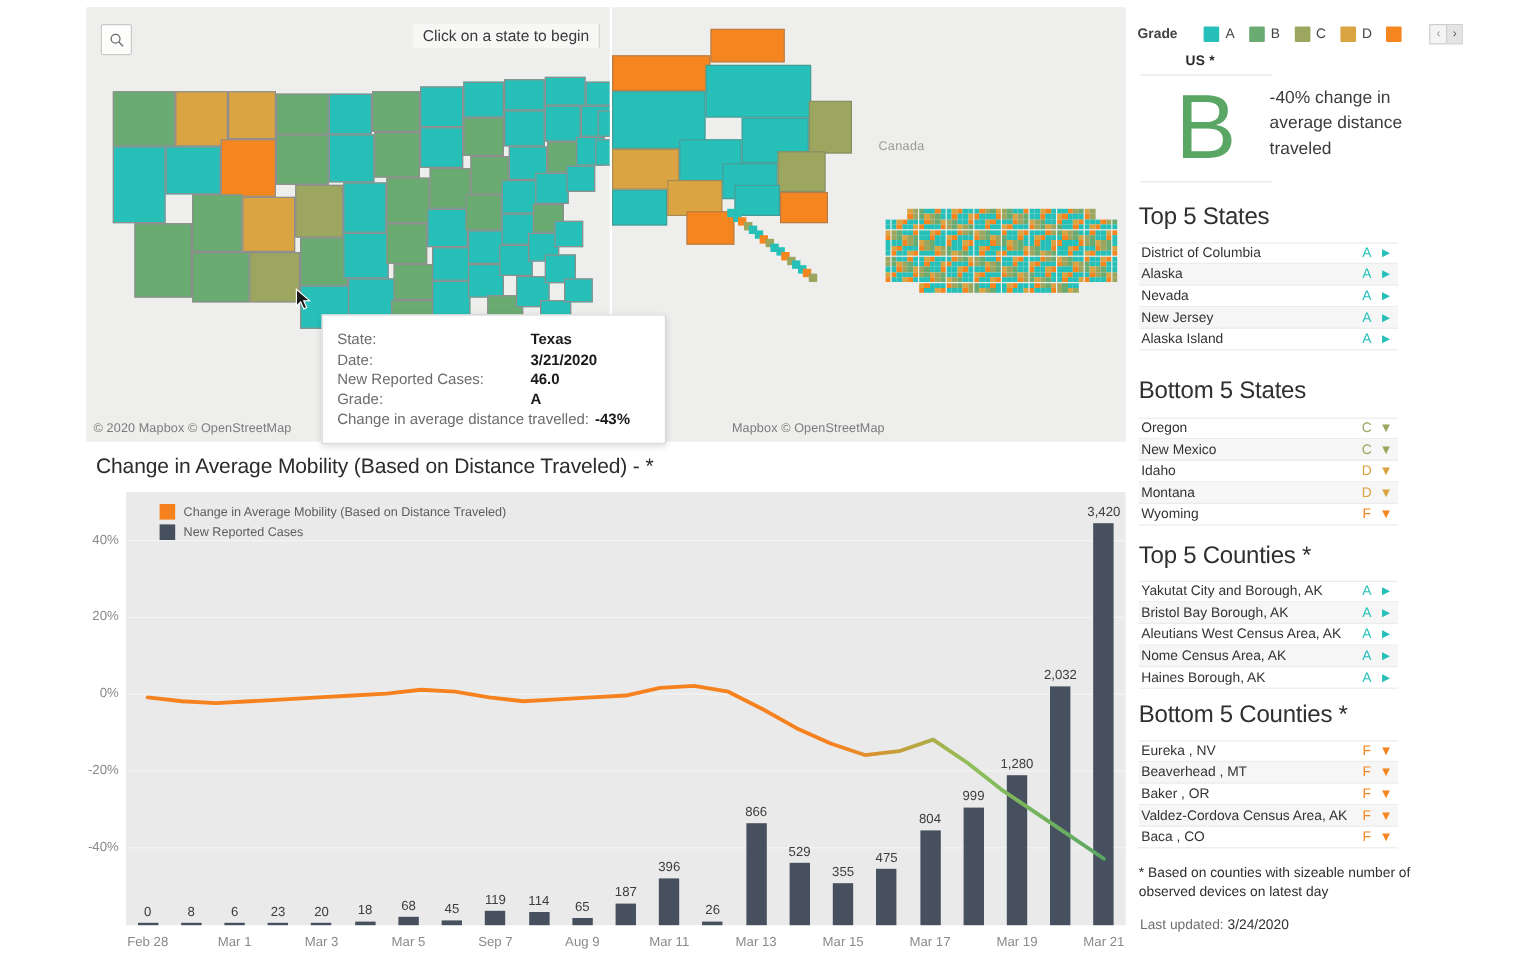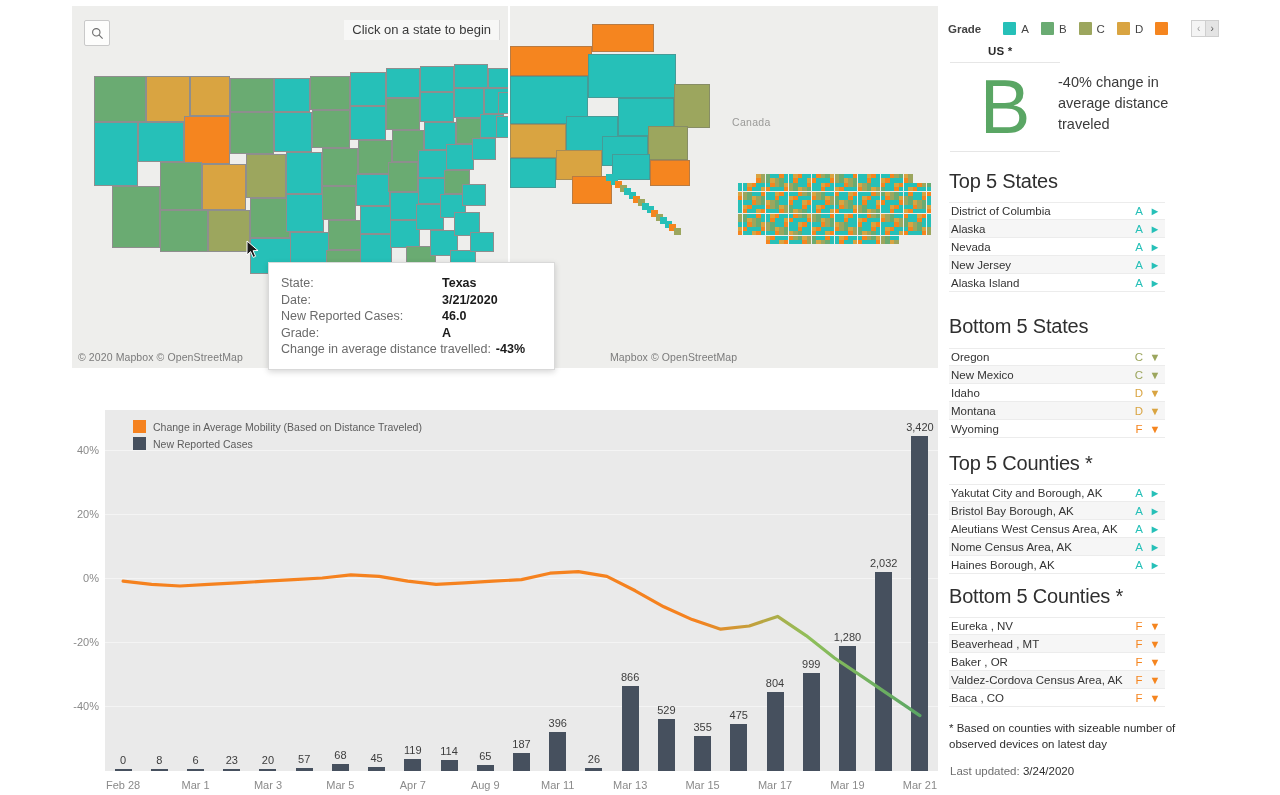--- a/index.html
+++ b/index.html
@@ -921,20 +921,21 @@
           <span class="tt-key">Change in average distance travelled:</span>
           <span class="tt-val">-43%</span>
         </div>
       </div>
   </div>
 
   <svg class="cursor" width="14" height="20" viewBox="0 0 14 20">
     <path d="M1 1 L1 15 L4.6 11.6 L7.2 17.4 L9.6 16.3 L7.1 10.7 L12 10.5 Z" fill="#1a1a1a" stroke="#ffffff" stroke-width="1"></path>
   </svg>
 
+  <div class="chart-title">Change in Average Mobility (Based on Distance Traveled) - *</div>
   <div class="chart-area">
     <div class="plot" id="plot">
       <div class="legend">
         <div class="legend-item">
           <span class="legend-swatch" id="lg-sw-0" style="background: rgb(245, 130, 31);"></span>
           <span class="legend-label">Change in Average Mobility (Based on Distance Traveled)</span>
         </div>
         <div class="legend-item">
           <span class="legend-swatch" id="lg-sw-1" style="background: rgb(70, 80, 94);"></span>
           <span class="legend-label">New Reported Cases</span>
@@ -965,21 +966,21 @@
         <div class="bar-label" style="left: 18.1087px; bottom: 5px;">0</div>
         <div class="bar" style="left: 45.8261px; height: 2px; background: rgb(70, 80, 94);"></div>
         <div class="bar-label" style="left: 54.3261px; bottom: 5px;">8</div>
         <div class="bar" style="left: 82.0435px; height: 2px; background: rgb(70, 80, 94);"></div>
         <div class="bar-label" style="left: 90.5435px; bottom: 5px;">6</div>
         <div class="bar" style="left: 118.261px; height: 2.25292px; background: rgb(70, 80, 94);"></div>
         <div class="bar-label" style="left: 126.761px; bottom: 5.25292px;">23</div>
         <div class="bar" style="left: 154.478px; height: 2px; background: rgb(70, 80, 94);"></div>
         <div class="bar-label" style="left: 162.978px; bottom: 5px;">20</div>
         <div class="bar" style="left: 190.696px; height: 3.03655px; background: rgb(70, 80, 94);"></div>
-        <div class="bar-label" style="left: 199.196px; bottom: 6.03655px;">57</div>
+        <div class="bar-label" style="left: 199.196px; bottom: 6.03655px;">18</div>
         <div class="bar" style="left: 226.913px; height: 6.66082px; background: rgb(70, 80, 94);"></div>
         <div class="bar-label" style="left: 235.413px; bottom: 9.66082px;">68</div>
         <div class="bar" style="left: 263.13px; height: 4.40789px; background: rgb(70, 80, 94);"></div>
         <div class="bar-label" style="left: 271.63px; bottom: 7.40789px;">45</div>
         <div class="bar" style="left: 299.348px; height: 11.6564px; background: rgb(70, 80, 94);"></div>
         <div class="bar-label" style="left: 307.848px; bottom: 14.6564px;">119</div>
         <div class="bar" style="left: 335.565px; height: 11.1667px; background: rgb(70, 80, 94);"></div>
         <div class="bar-label" style="left: 344.065px; bottom: 14.1667px;">114</div>
         <div class="bar" style="left: 371.783px; height: 6.36696px; background: rgb(70, 80, 94);"></div>
         <div class="bar-label" style="left: 380.283px; bottom: 9.36696px;">65</div>
@@ -1006,21 +1007,21 @@
         <div class="bar" style="left: 770.174px; height: 199.041px; background: rgb(70, 80, 94);"></div>
         <div class="bar-label" style="left: 778.674px; bottom: 202.041px;">2,032</div>
         <div class="bar" style="left: 806.391px; height: 335px; background: rgb(70, 80, 94);"></div>
         <div class="bar-label" style="left: 814.891px; bottom: 338px;">3,420</div>
       </div>
     <div id="xticks">
         <div class="xtick" style="left: 51.1087px;">Feb 28</div>
         <div class="xtick" style="left: 123.543px;">Mar 1</div>
         <div class="xtick" style="left: 195.978px;">Mar 3</div>
         <div class="xtick" style="left: 268.413px;">Mar 5</div>
-        <div class="xtick" style="left: 340.848px;">Apr 7</div>
+        <div class="xtick" style="left: 340.848px;">Sep 7</div>
         <div class="xtick" style="left: 413.283px;">Aug 9</div>
         <div class="xtick" style="left: 485.717px;">Mar 11</div>
         <div class="xtick" style="left: 558.152px;">Mar 13</div>
         <div class="xtick" style="left: 630.587px;">Mar 15</div>
         <div class="xtick" style="left: 703.022px;">Mar 17</div>
         <div class="xtick" style="left: 775.457px;">Mar 19</div>
         <div class="xtick" style="left: 847.891px;">Mar 21</div>
       </div>
   </div>
 

